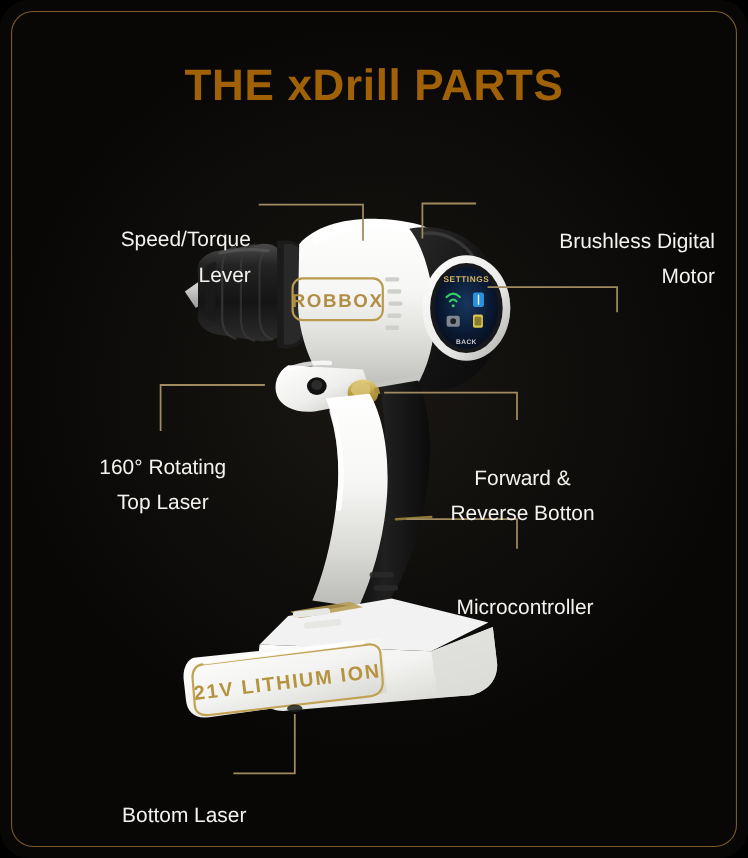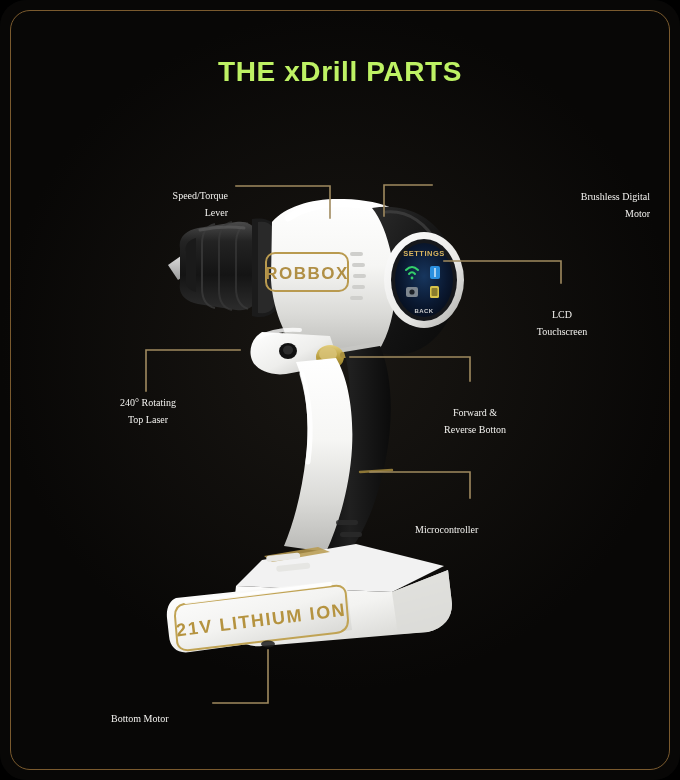--- a/index.html
+++ b/index.html
@@ -44,34 +44,34 @@
     border-radius: 20px;
     pointer-events: none;
   }
 
   #page-title {
     position: absolute;
     left: 0;
     top: 56px;
     width: 680px;
     text-align: center;
-    color: #bef264;
-    font-size: 28px;
+    color: #a16207;
+    font-size: 40px;
     font-weight: bold;
     letter-spacing: 0.6px;
     font-family: "Liberation Sans", sans-serif;
   }
 
   
   .callout {
     position: absolute;
     color: #f3f2ef;
-    font-size: 10px;
+    font-size: 19px;
     line-height: 1.72;
-    font-family: Liberation Serif, serif;
+    font-family: Liberation Sans, sans-serif;
     white-space: pre-line;
   }
   .callout.align-right  { text-align: right; }
   .callout.align-left   { text-align: left; }
   .callout.align-center { text-align: center; }
 
   
   #leader-lines {
     position: absolute;
     left: 0; top: 0;
@@ -358,35 +358,31 @@
   <div class="callout align-right" style="left:18px; top:170px; width:210px;">
     <span>Speed/Torque
 Lever</span>
   </div>
 
   <div class="callout align-right" style="left:438px; top:171px; width:212px;text-align:right;">
     <span>Brushless Digital
 Motor</span>
   </div>
 
-  <div class="callout align-center" style="left:476px; top:289px; width:172px;">
-    <span>LCD
-Touchscreen</span>
-  </div>
 
   <div class="callout align-center" style="left:60px; top:377px; width:176px;">
-    <span>240° Rotating
+    <span>160° Rotating
 Top Laser</span>
   </div>
 
   <div class="callout align-left" style="left:415px; top:504px; width:200px;">
     <span>Microcontroller</span>
   </div>
 
   <div class="callout align-center" style="left:390px; top:387px; width:170px;">
     <span>Forward &amp;
 Reverse Botton</span>
   </div>
 
   <div class="callout align-left" style="left:111px; top:693px; width:160px;">
-    <span>Bottom Motor</span>
+    <span>Bottom Laser</span>
   </div>
 </div>
 
 </body></html>

